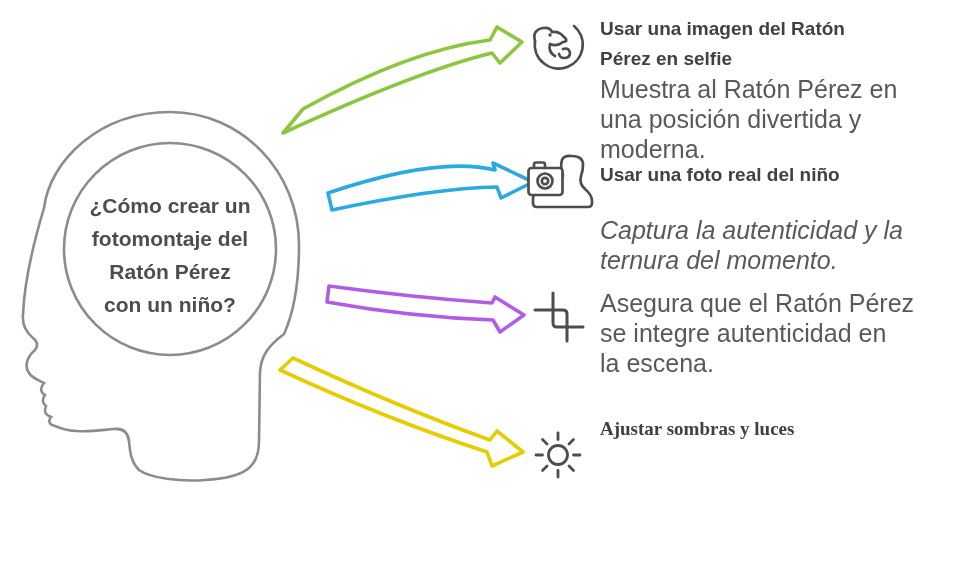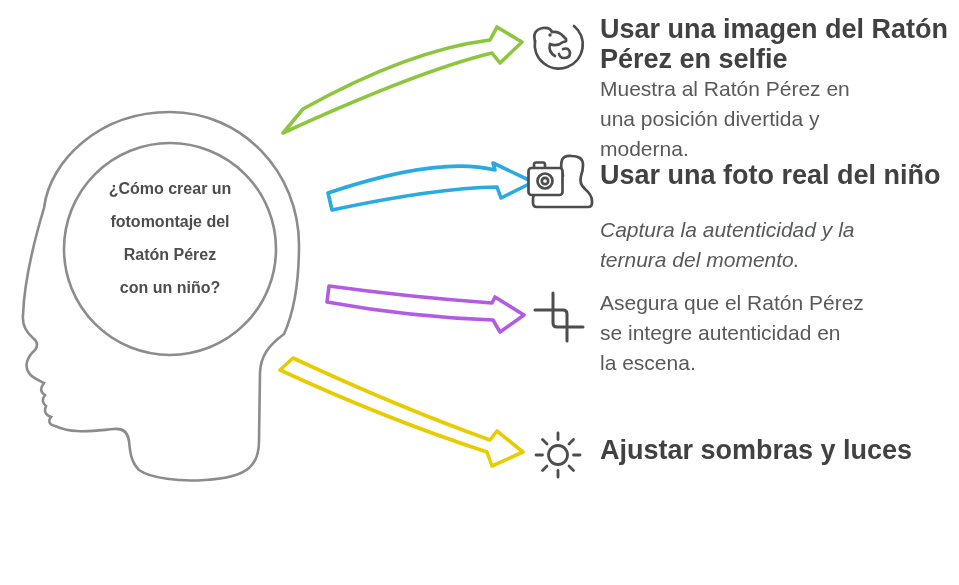--- a/index.html
+++ b/index.html
@@ -2,37 +2,37 @@
 <html><head>
 <meta charset="utf-8">
 <style>
   html,body{margin:0;padding:0;background:#ffffff;}
   #stage{
     position:relative;width:959px;height:585px;background:#ffffff;overflow:hidden;
     font-family:"Liberation Sans", sans-serif;
   }
   #diagram-svg{position:absolute;left:0;top:0;}
   .question{
-    position:absolute;left:55px;top:172px;width:230px;
-    text-align:center;font-weight:bold;font-size:16px;line-height:33px;
+    position:absolute;left:55px;top:189px;width:230px;
+    text-align:center;font-weight:bold;font-size:21px;line-height:33px;
     color:#4d4d4d;white-space:pre-line;
   }
   .item{position:absolute;left:600px;width:356px;}
   .item .title{
-    font-weight:bold;font-size:27px;line-height:30px;color:#414042;
+    font-weight:bold;font-size:19px;line-height:30px;color:#414042;
     white-space:pre-line;margin:0;
   }
   .item .desc{
-    font-weight:normal;font-size:21px;line-height:30px;color:#58595b;
+    font-weight:normal;font-size:25px;line-height:30px;color:#58595b;
     white-space:pre-line;margin:0;
   }
   #item-1{top:14px;}
   #item-2{top:160px;}
   #item-3{top:288px;}
-  #item-4{top:435px;}
+  #item-4{top:414px;font-family:Liberation Serif, serif;}
   #item-2 .desc{margin-top:25px;font-style:italic;}
   #item-4 .desc{margin-top:18px;}
 </style>
 </head>
 <body>
 
 <div id="stage">
 
   <svg id="diagram-svg" width="959" height="585" viewBox="0 0 959 585">
 

